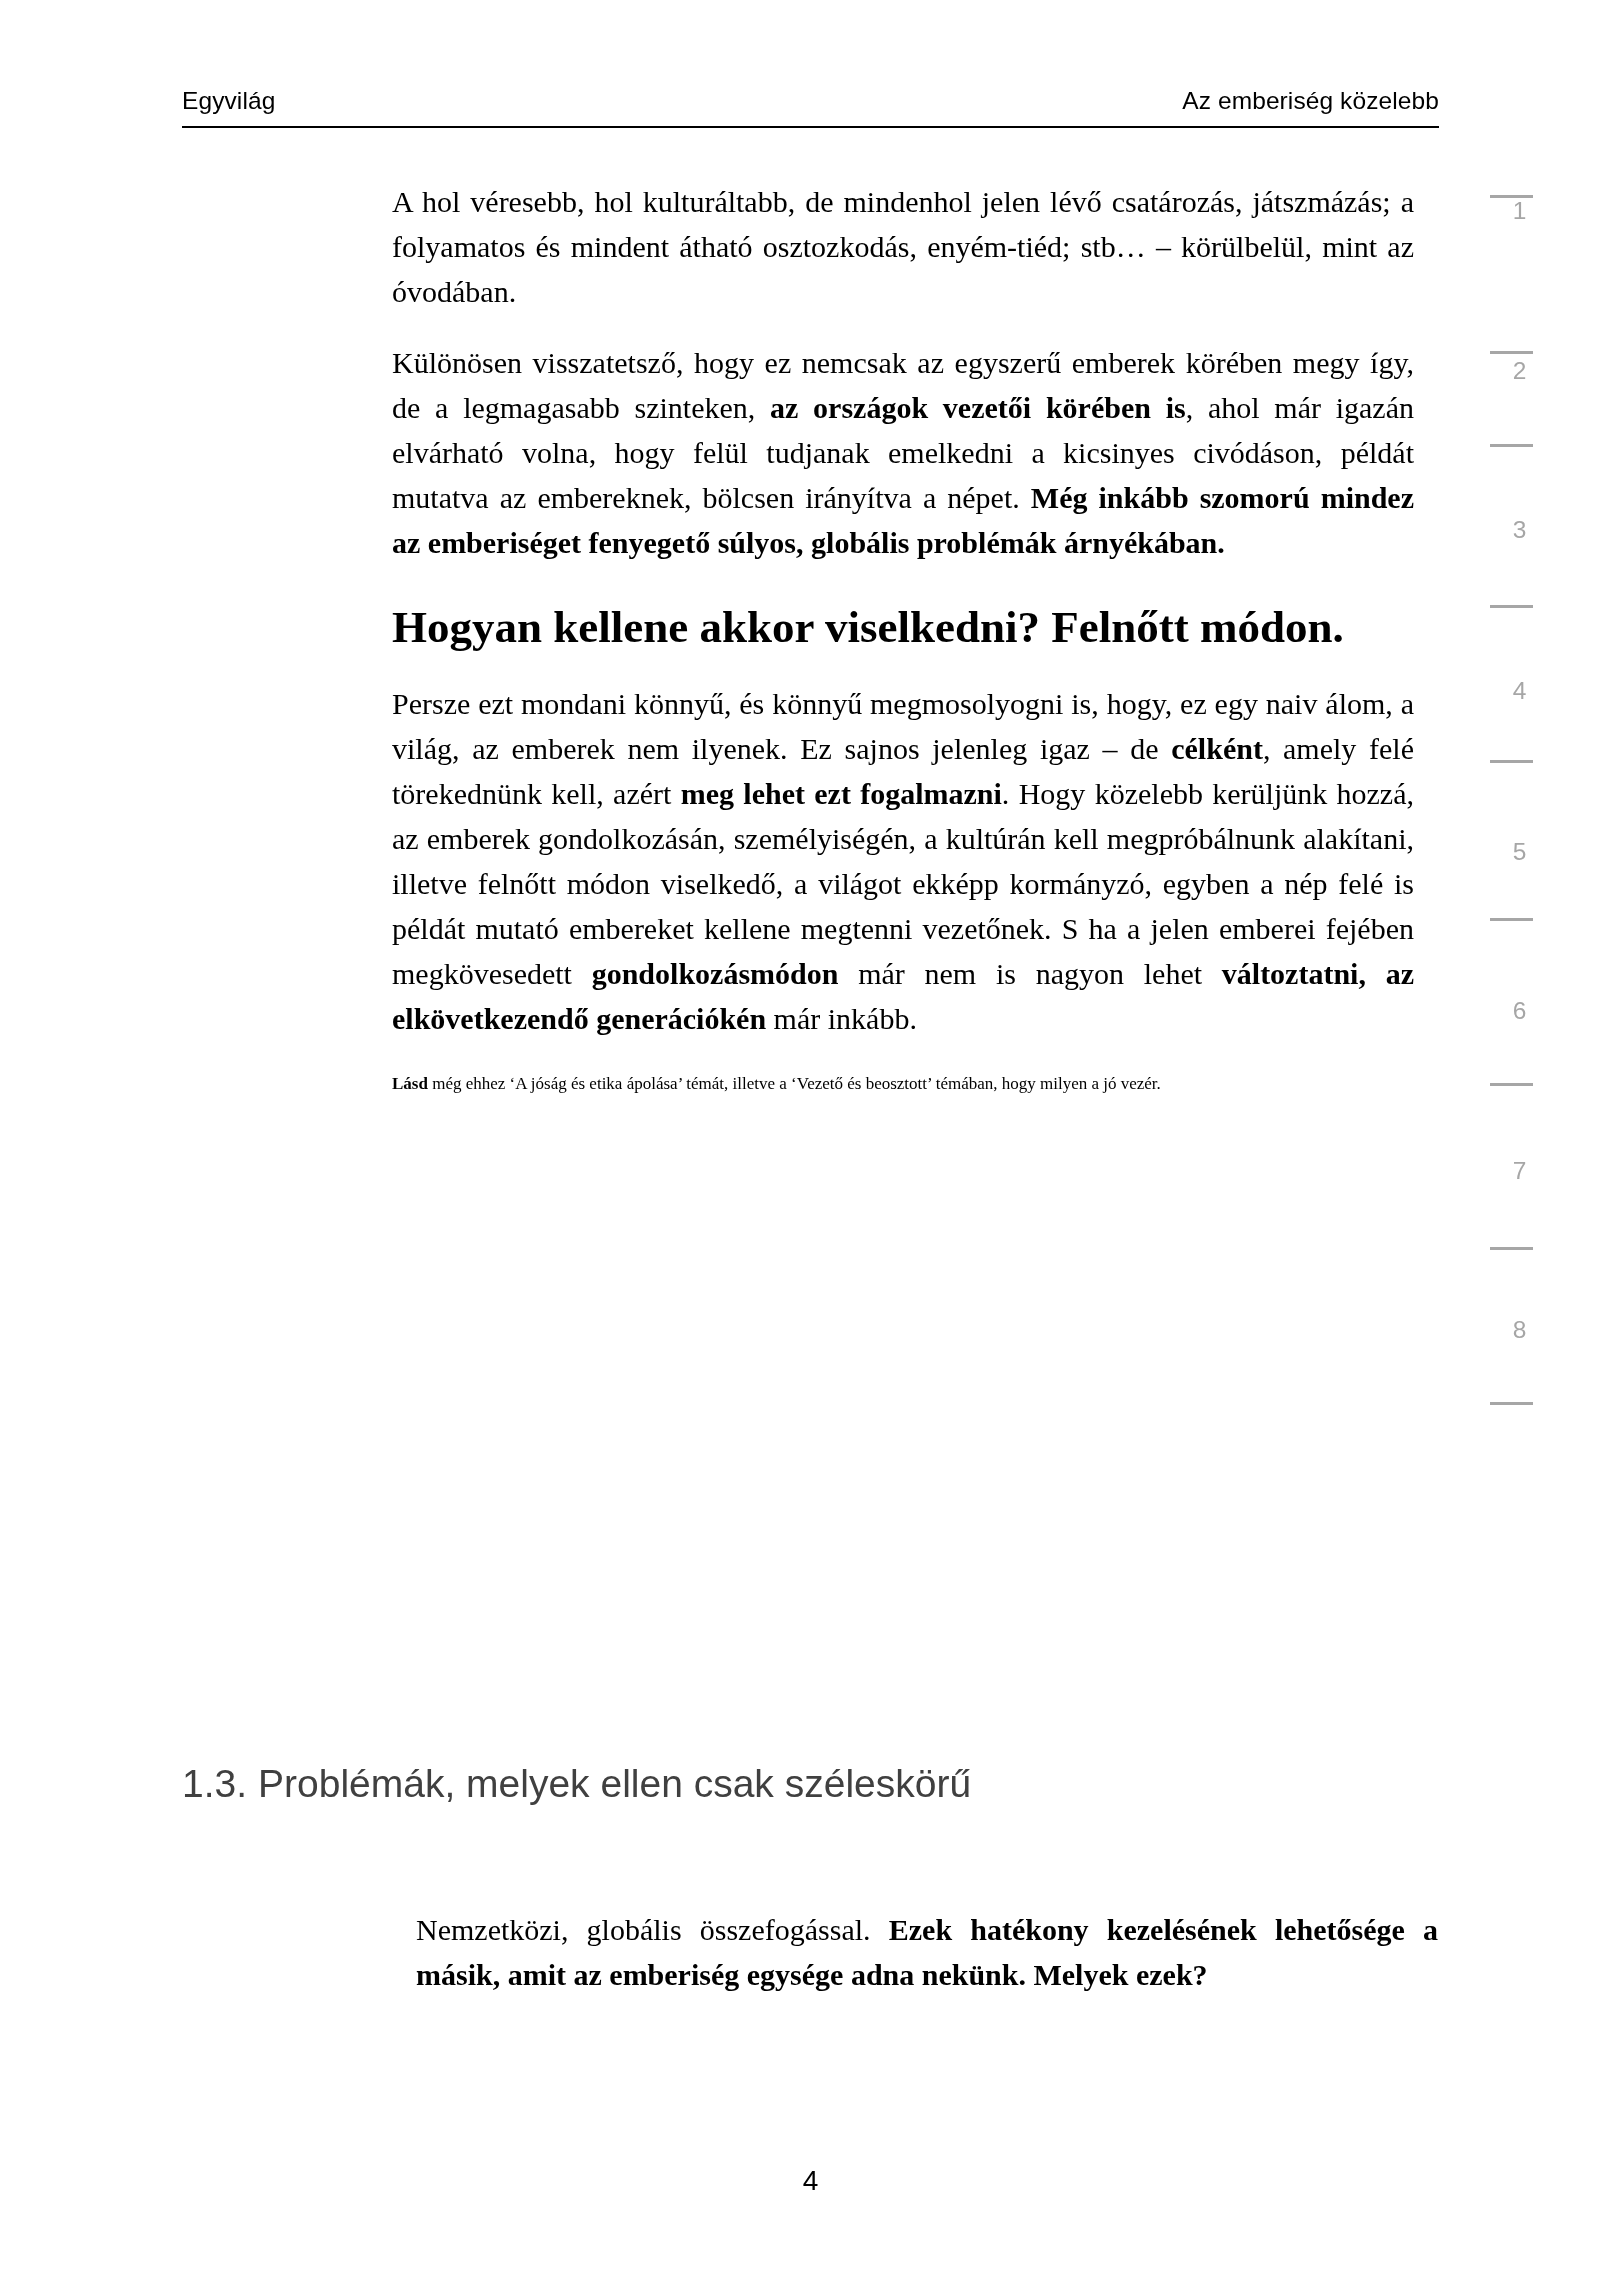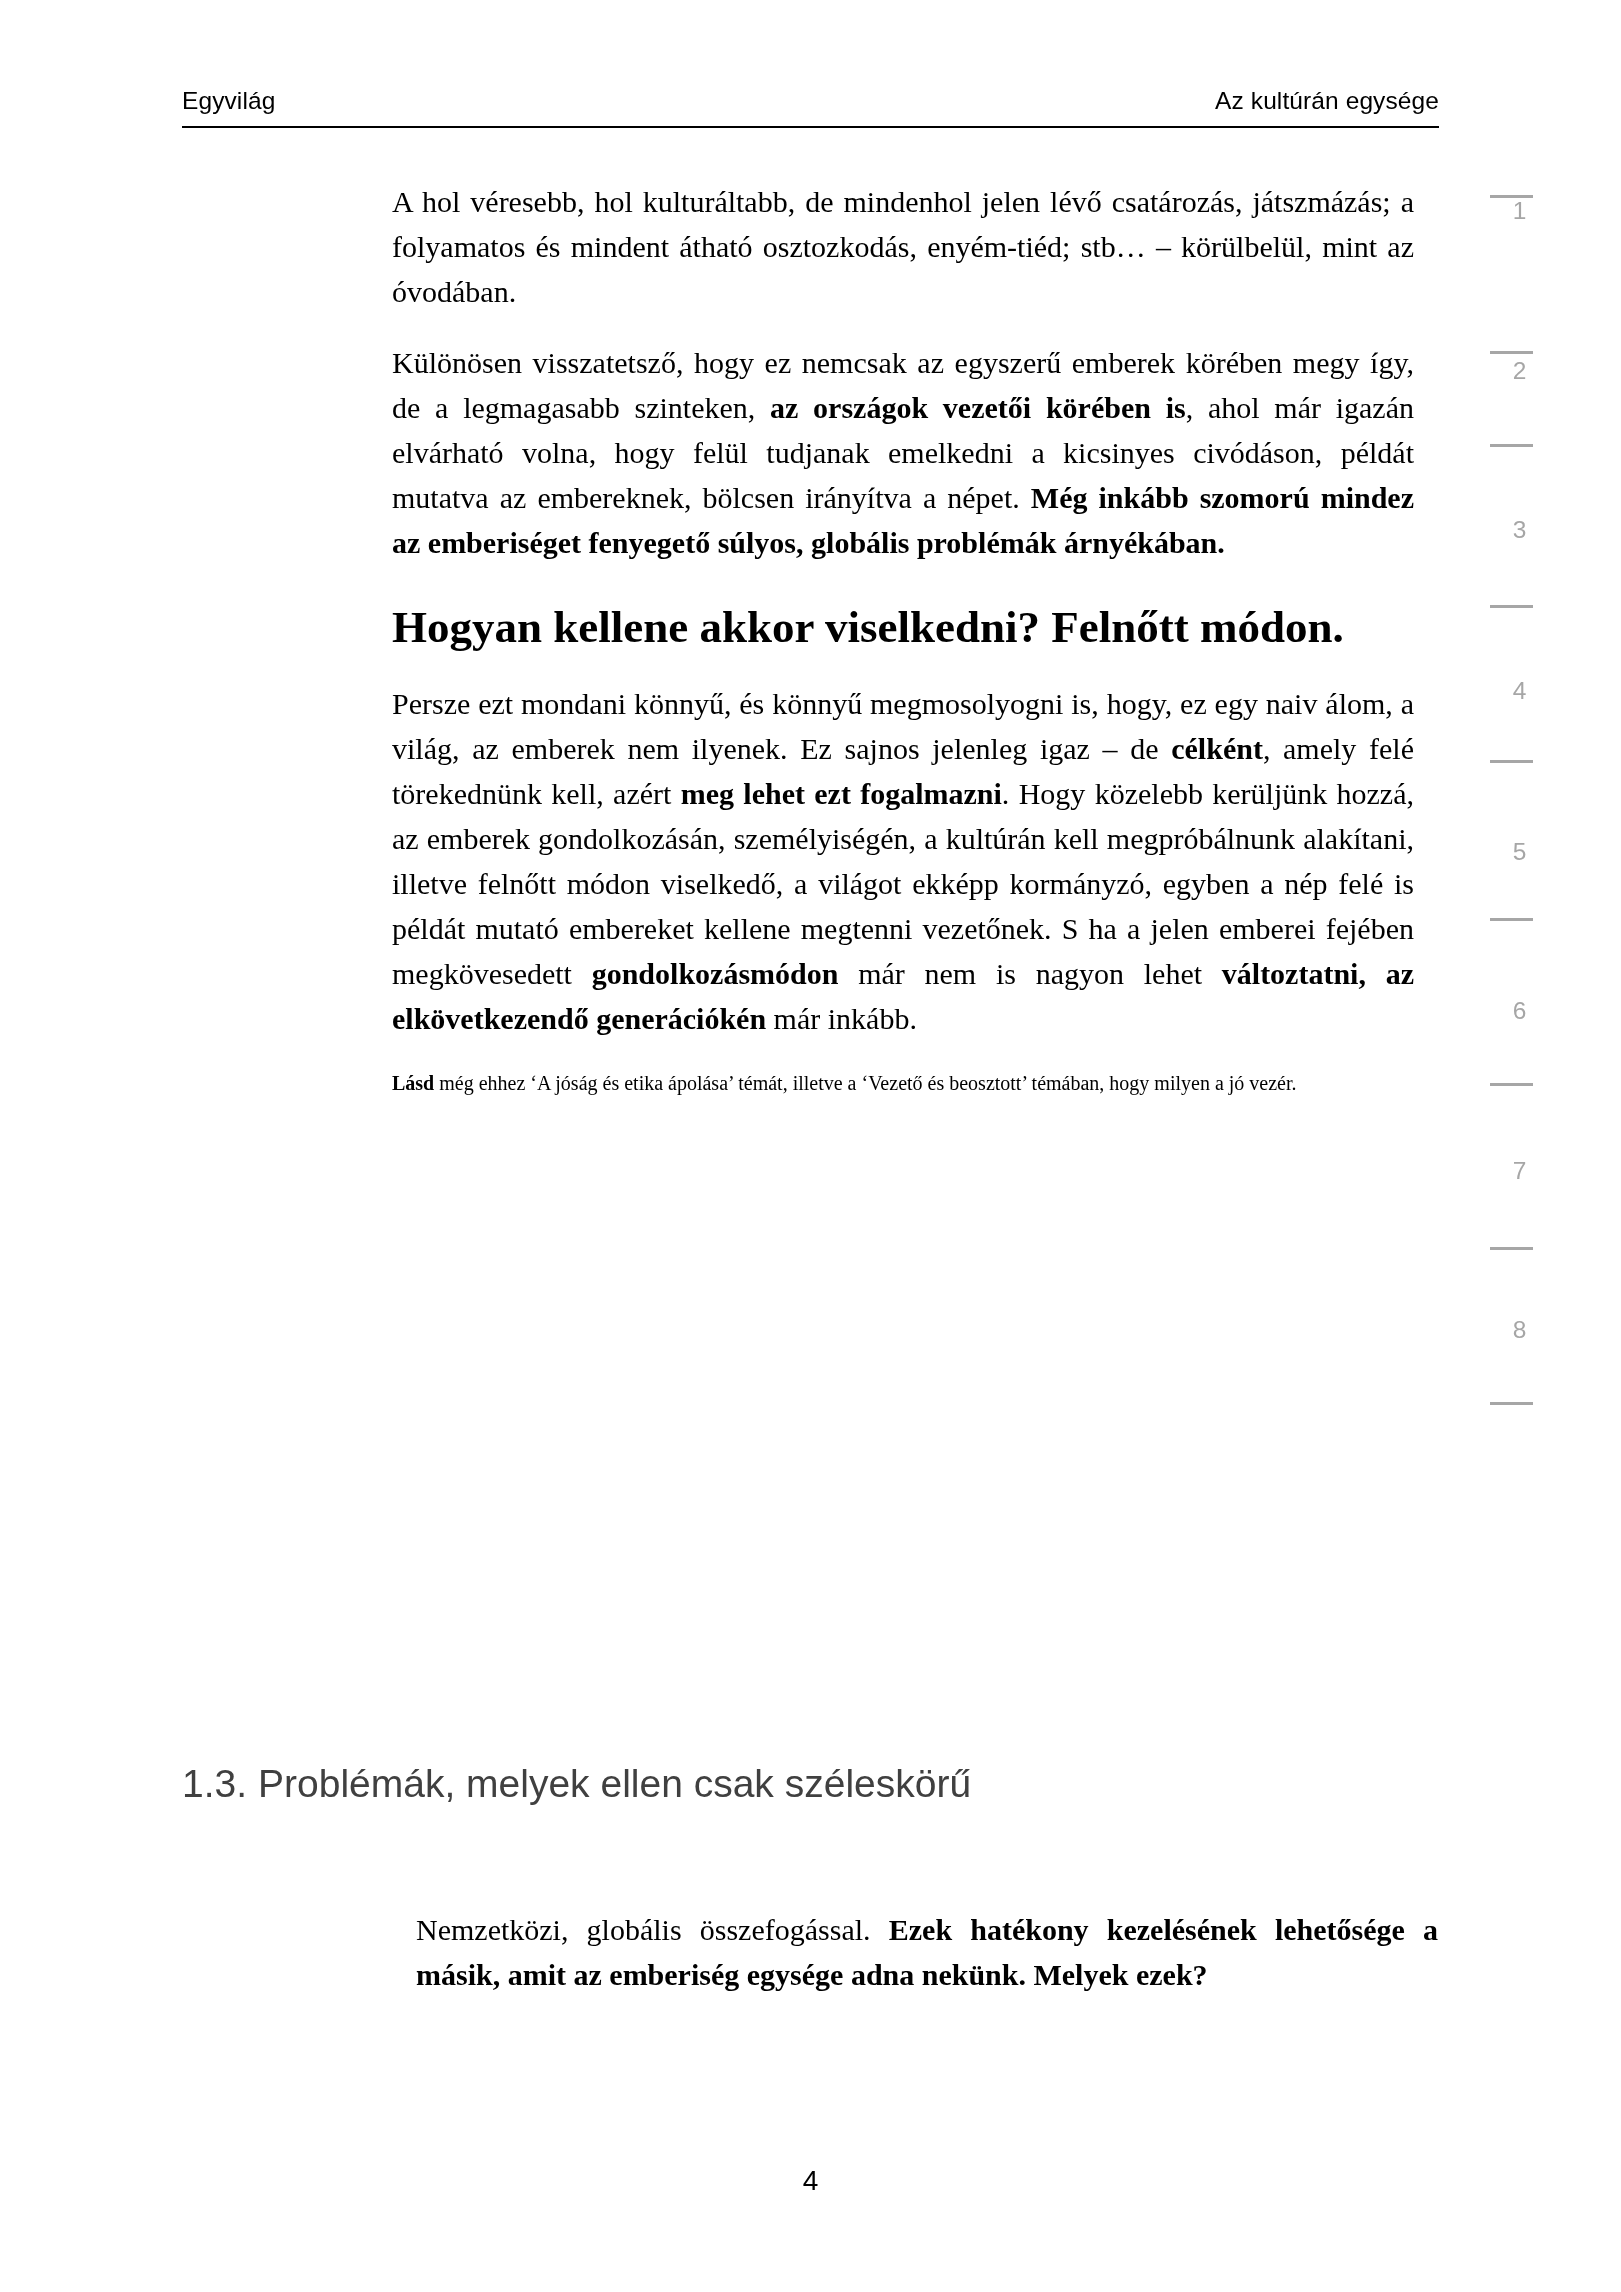--- a/index.html
+++ b/index.html
@@ -71,21 +71,21 @@
     margin: 37px 0 29px 0;
     font-size: 45px;
     line-height: 50px;
     font-weight: bold;
     font-family: "Liberation Serif", serif;
     text-align: left;
   }
 
   p.note {
     margin: 29px 0 0 0;
-    font-size: 20px;
+    font-size: 17px;
     line-height: 27.4px;
     text-align: justify;
   }
 
   
   .section-heading {
     position: absolute;
     left: 182px;
     top: 1757px;
     width: 1127px;
@@ -150,21 +150,21 @@
     color: #000000;
   }
 </style>
 </head>
 <body>
 
 <div class="page">
 
   <div class="header">
     <span>Egyvilág</span>
-    <span>Az kultúrán egysége</span>
+    <span>Az emberiség közelebb</span>
   </div>
   <div class="header-rule"></div>
 
   <div class="content">
 
     <p class="body">
       <span>A hol véresebb, hol kulturáltabb, de mindenhol jelen lévő csatározás, játszmázás; a folyamatos és mindent átható osztozkodás, enyém-tiéd; stb… – körülbelül, mint az óvodában.</span>
     </p>
 
     <p class="body">

